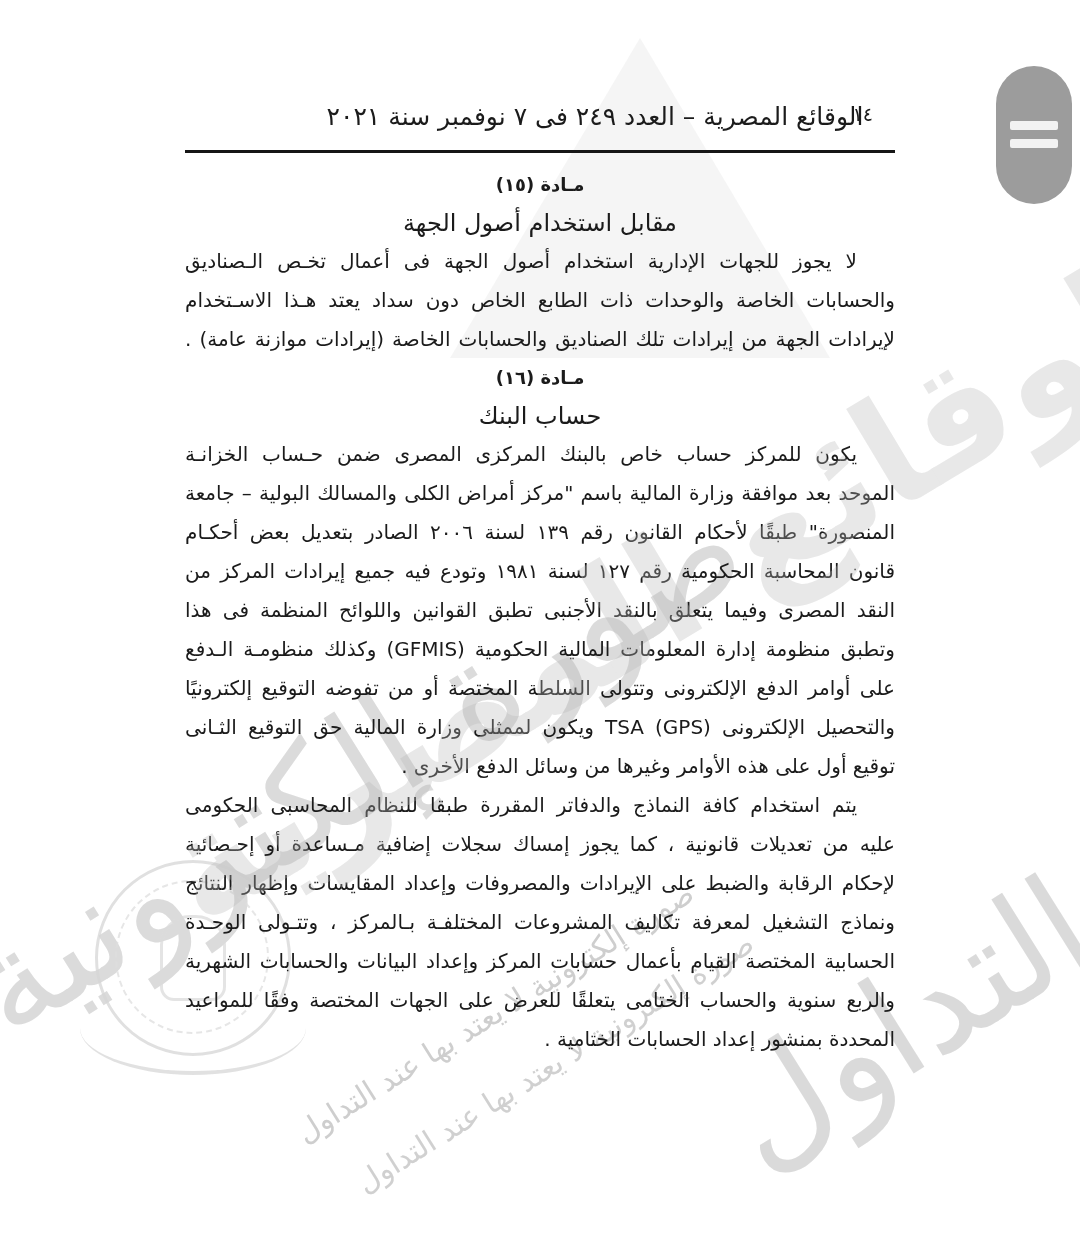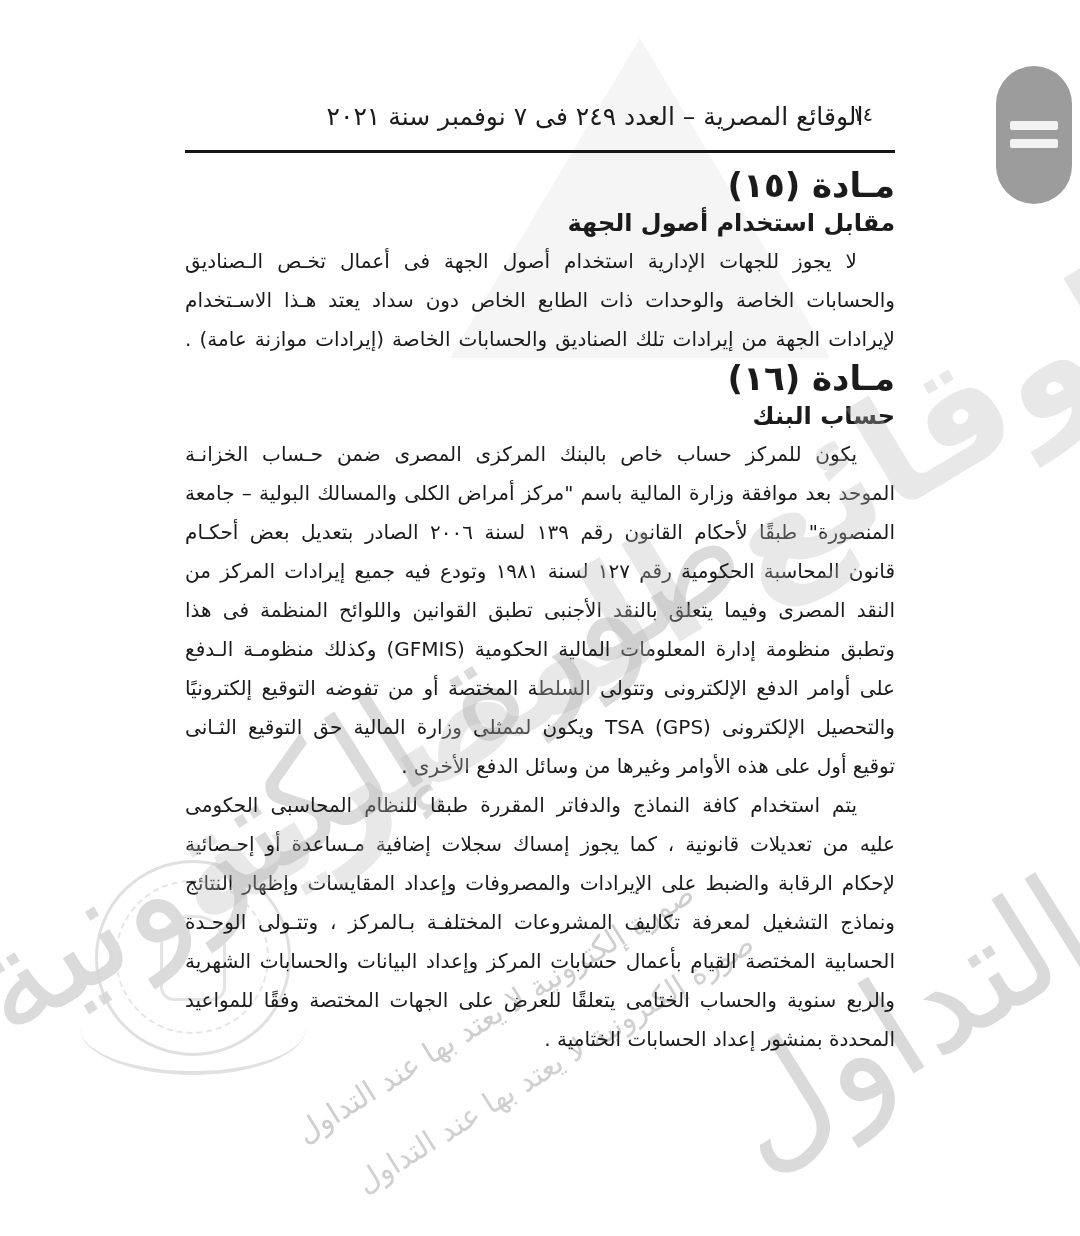--- a/index.html
+++ b/index.html
@@ -68,24 +68,24 @@
     text-align:center;font-size:25px;padding-top:6px;transform:translateX(55px);
   }
   .hdr-pagenum{
     position:absolute;right:22px;top:7px;font-size:19px;
   }
   
   .content{
     position:absolute;left:185px;right:185px;top:166px;z-index:1;
   }
   .art-num{
-    font-weight:bold;font-size:34px;line-height:38px;height:38px;
+    text-align:center;font-weight:bold;font-size:18px;line-height:38px;height:38px;
   }
   .art-title{
-    text-align:right;font-weight:bold;font-size:24px;line-height:38px;height:38px;
+    text-align:center;font-weight:normal;font-size:24px;line-height:38px;height:38px;
   }
   .line{
     font-size:20px;line-height:39px;height:39px;overflow:hidden;
     text-align:justify;
   }
   .line::after{content:"";display:inline-block;width:100%;height:0;}
   .line.first{padding-right:38px;}
   .line.last{text-align:right;}
   .line.last::after{content:none;}
 </style>

